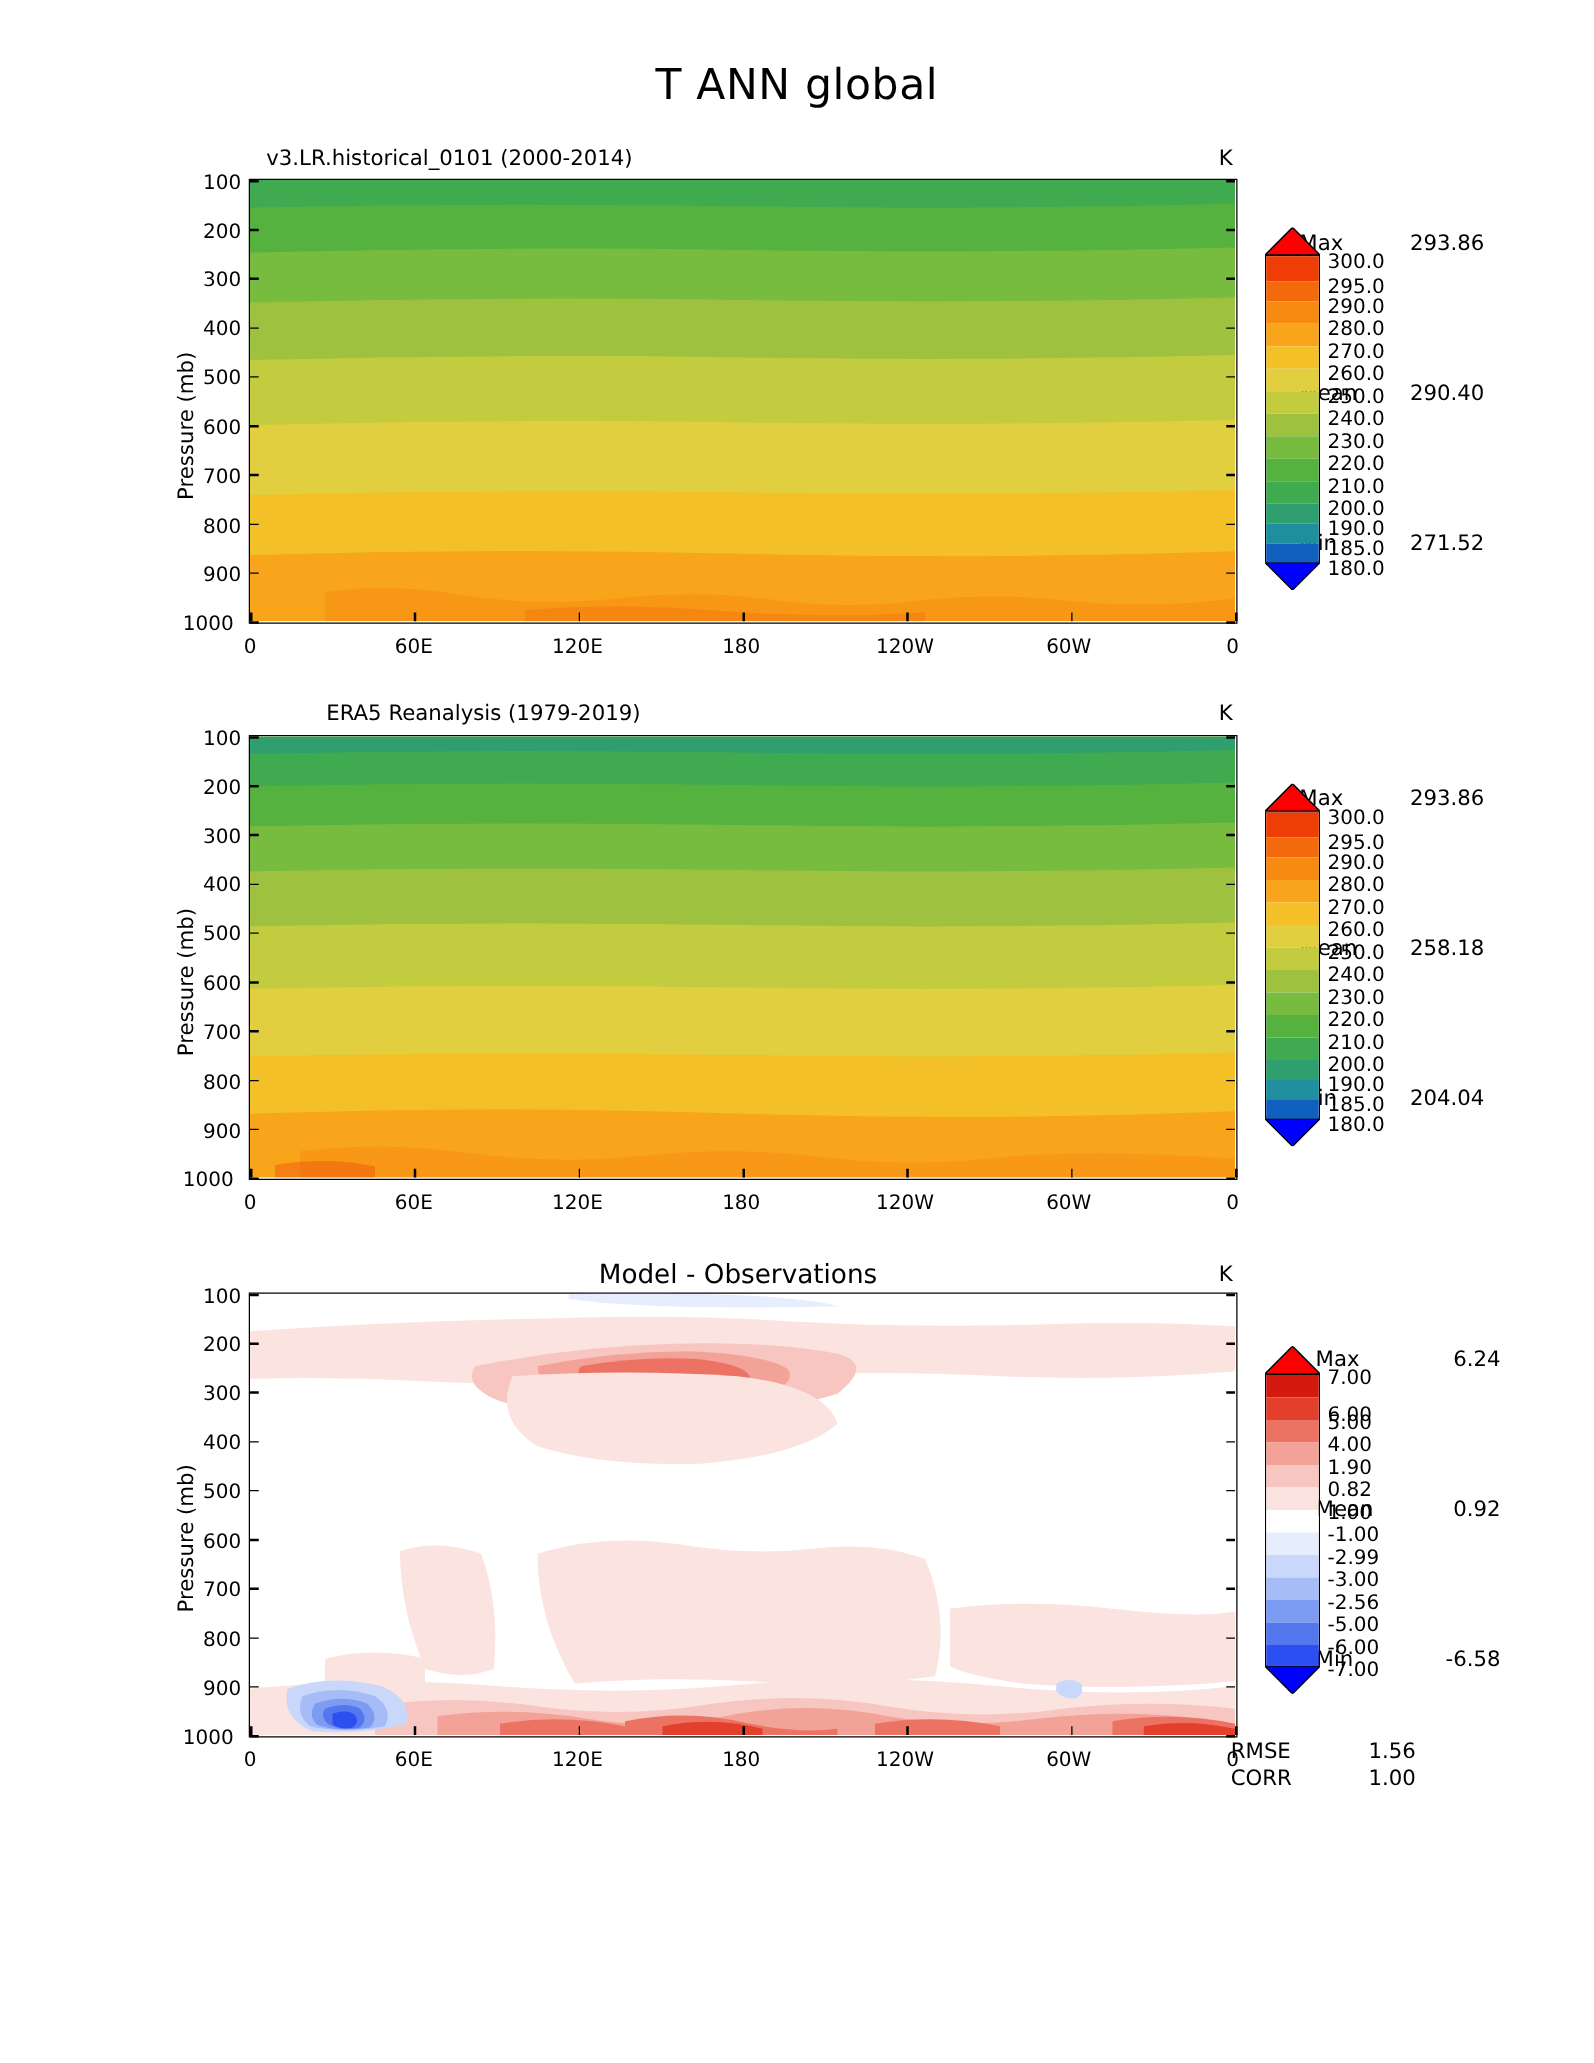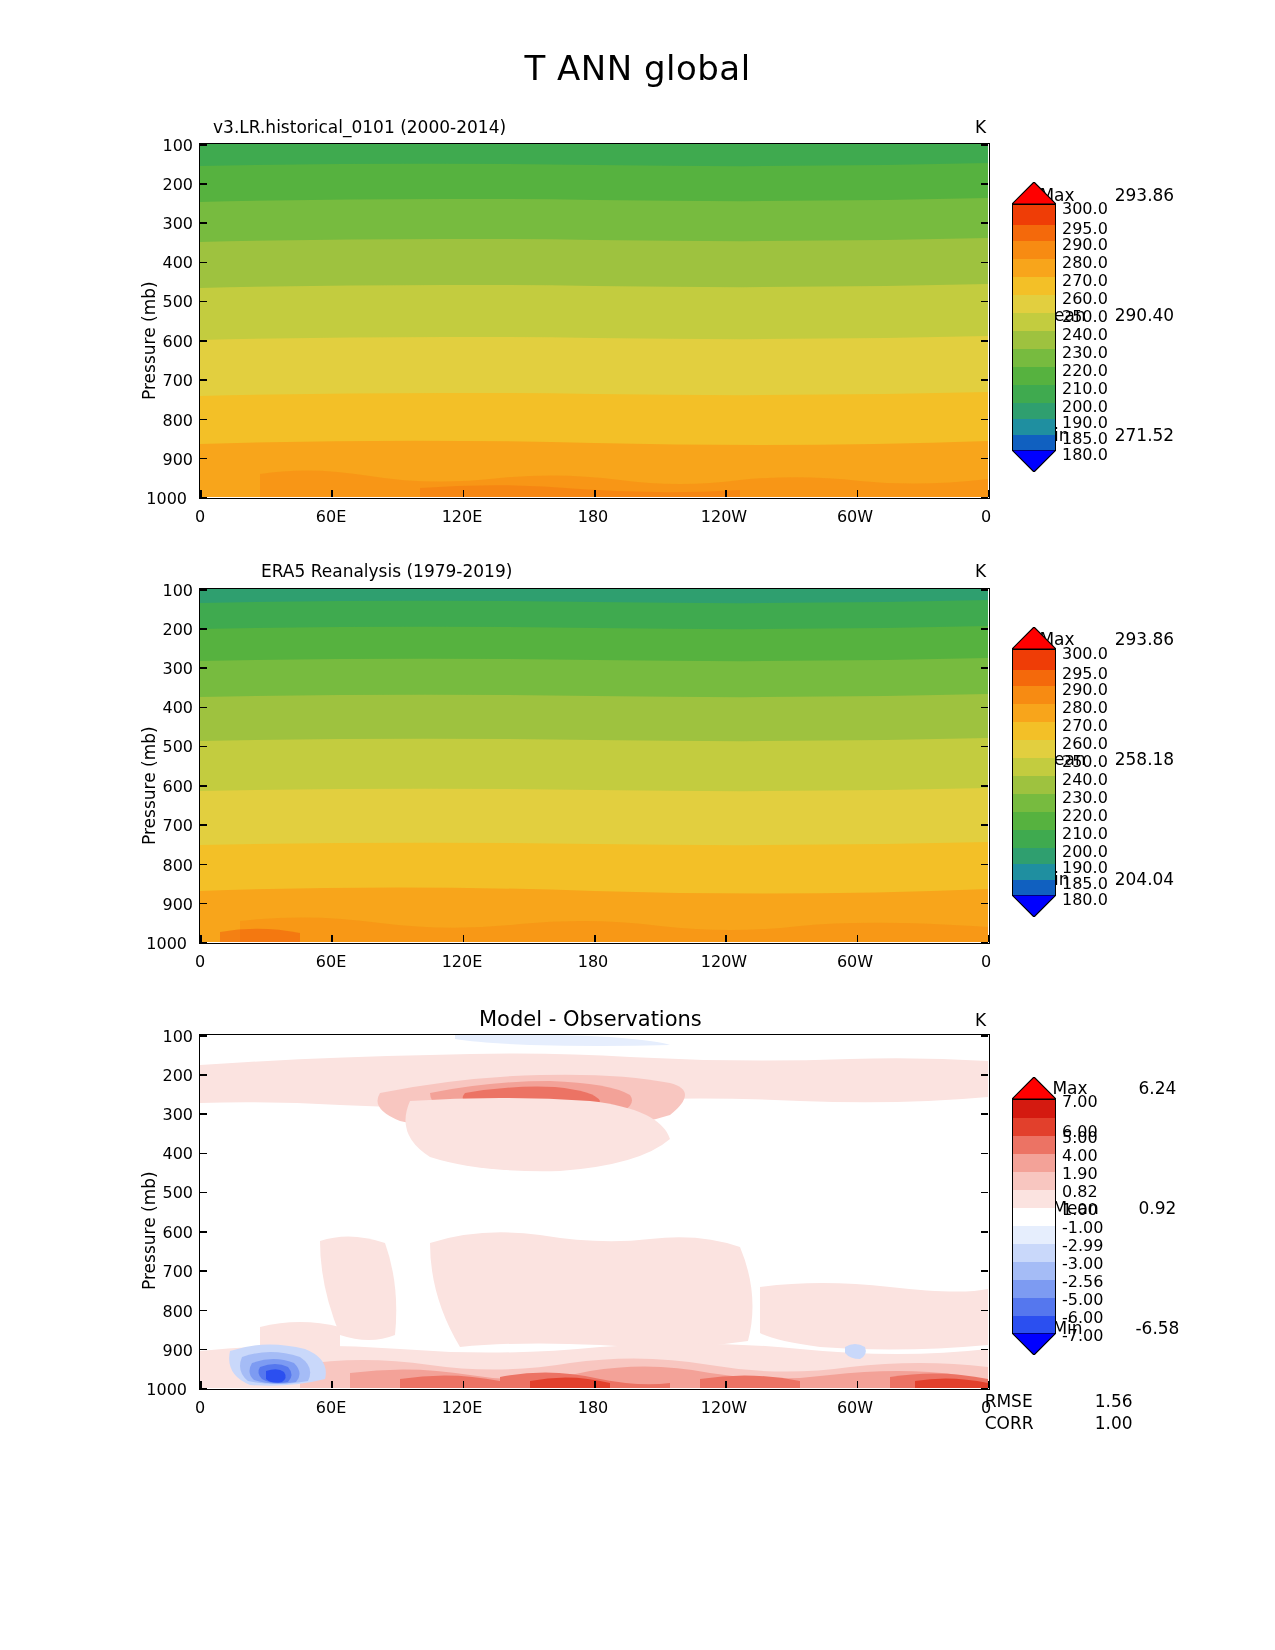--- a/index.html
+++ b/index.html
@@ -50,21 +50,21 @@
     width: 150px;
   }
   .stats .lab {
     display: inline-block;
     width: 62px;
     text-align: left;
   }
   .stats .val {
     display: inline-block;
     width: 86px;
-    text-align: center;
+    text-align: right;
   }
 
   .plot-frame {
     position: absolute;
     border: 1.5px solid #000;
     box-sizing: border-box;
     overflow: hidden;
     background: #fff;
   }
 

